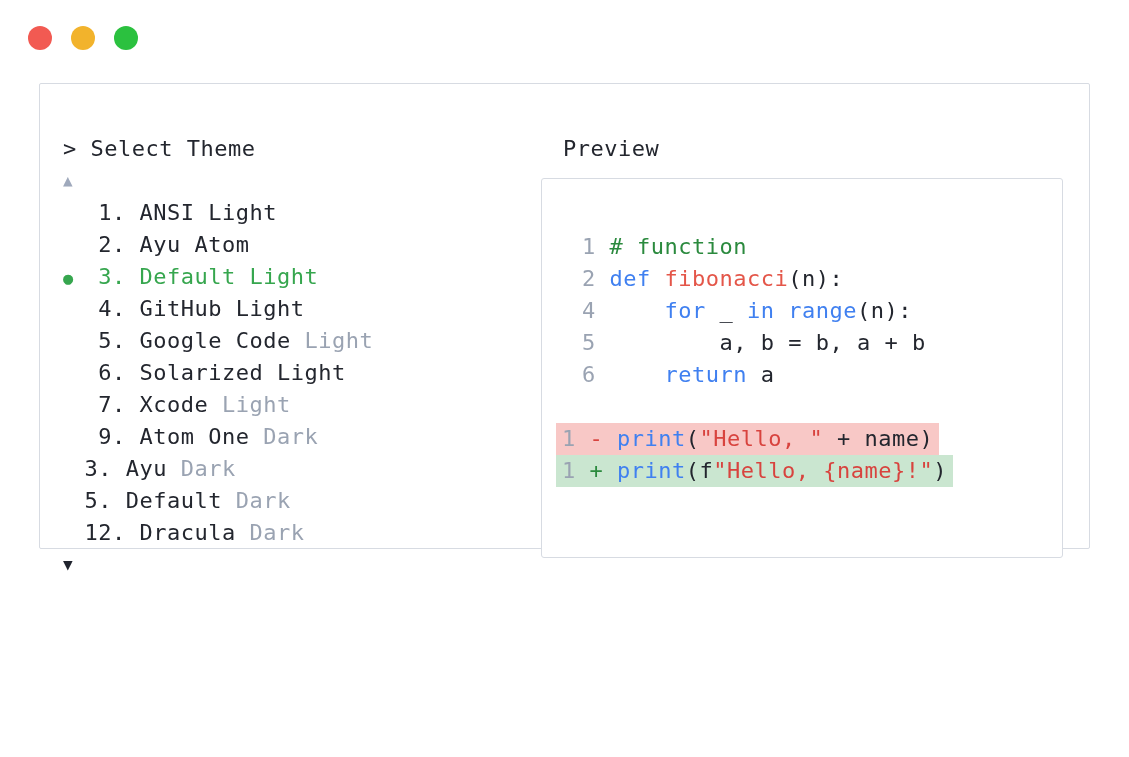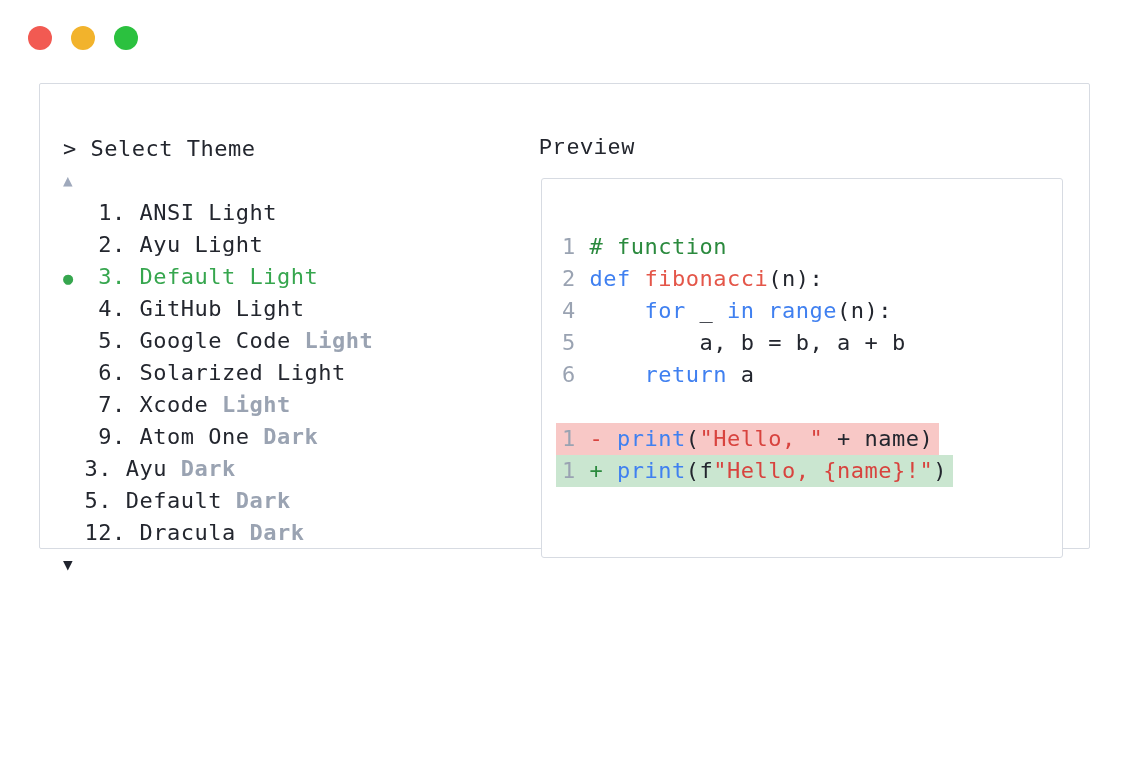--- a/index.html
+++ b/index.html
@@ -26,34 +26,34 @@
 
   .row{height:32px;line-height:32px;white-space:pre;font-size:22px;letter-spacing:.5px;color:var(--text);}
 
   .left-col{position:absolute;left:23px;top:49px;}
   .prompt{color:var(--text);}
   .scroll-up{font-size:16px;color:var(--arrow-up);}
   .scroll-down{font-size:16px;color:var(--arrow-down);}
 
   .item span{color:var(--text);}
   .item .num{color:var(--text);}
-  .item span.dim{color:var(--dim);font-weight:bold;}
+  .item span.dim{color:var(--dim);}
   .item.selected span{color:var(--select-green);}
   .item.selected .marker{color:var(--select-green);}
   .marker{font-size:17px;}
 
-  .preview-label{position:absolute;left:499px;top:49px;color:var(--text);font-family:Liberation Mono, monospace;}
+  .preview-label{position:absolute;left:523px;top:49px;color:var(--text);}
   .preview-box{
     position:absolute;left:501px;top:94px;width:522px;height:380px;
     border:1.5px solid var(--border);border-radius:3px;box-sizing:border-box;
     background:var(--panel-bg);
   }
   .code-lines{position:absolute;left:20px;top:52px;}
   .code-row .num{color:var(--dim);}
-  .linewrap{display:inline-block;}
+  .linewrap{display:inline-block;margin-left:20px;}
   .linewrap.removed{background:var(--removed-bg);padding:0 6px;margin-left:-6px;}
   .linewrap.added{background:var(--added-bg);padding:0 6px;margin-left:-6px;}
   .tok-pl{color:var(--text);}
   .tok-kw{color:var(--keyword);}
   .tok-fn{color:var(--func);}
   .tok-str{color:var(--string);}
   .tok-com{color:var(--comment);}
   .tok-del{color:var(--del-sign);}
   .tok-ins{color:var(--ins-sign);}
 
@@ -68,21 +68,21 @@
   <span class="light green"></span>
 </div>
 
 <div class="panel">
 
   <div class="left-col">
     <div class="row prompt">&gt; Select Theme</div>
     <div class="row scroll-up">▲</div>
     <div>
         <div class="row item"><span class="marker">  </span><span class="num"> 1. </span><span>ANSI Light</span></div>
-        <div class="row item"><span class="marker">  </span><span class="num"> 2. </span><span>Ayu Light</span></div>
+        <div class="row item"><span class="marker">  </span><span class="num"> 2. </span><span>Ayu Atom</span></div>
         <div class="row item selected"><span class="marker">● </span><span class="num"> 3. </span><span>Default Light</span></div>
         <div class="row item"><span class="marker">  </span><span class="num"> 4. </span><span>GitHub Light</span></div>
         <div class="row item"><span class="marker">  </span><span class="num"> 5. </span><span>Google Code </span><span class="dim">Light</span></div>
         <div class="row item"><span class="marker">  </span><span class="num"> 6. </span><span>Solarized Light</span></div>
         <div class="row item"><span class="marker">  </span><span class="num"> 7. </span><span>Xcode </span><span class="dim">Light</span></div>
         <div class="row item"><span class="marker">  </span><span class="num"> 9. </span><span>Atom One </span><span class="dim">Dark</span></div>
         <div class="row item"><span class="marker">  </span><span class="num">3. </span><span>Ayu </span><span class="dim">Dark</span></div>
         <div class="row item"><span class="marker">  </span><span class="num">5. </span><span>Default </span><span class="dim">Dark</span></div>
         <div class="row item"><span class="marker">  </span><span class="num">12. </span><span>Dracula </span><span class="dim">Dark</span></div>
       </div>

